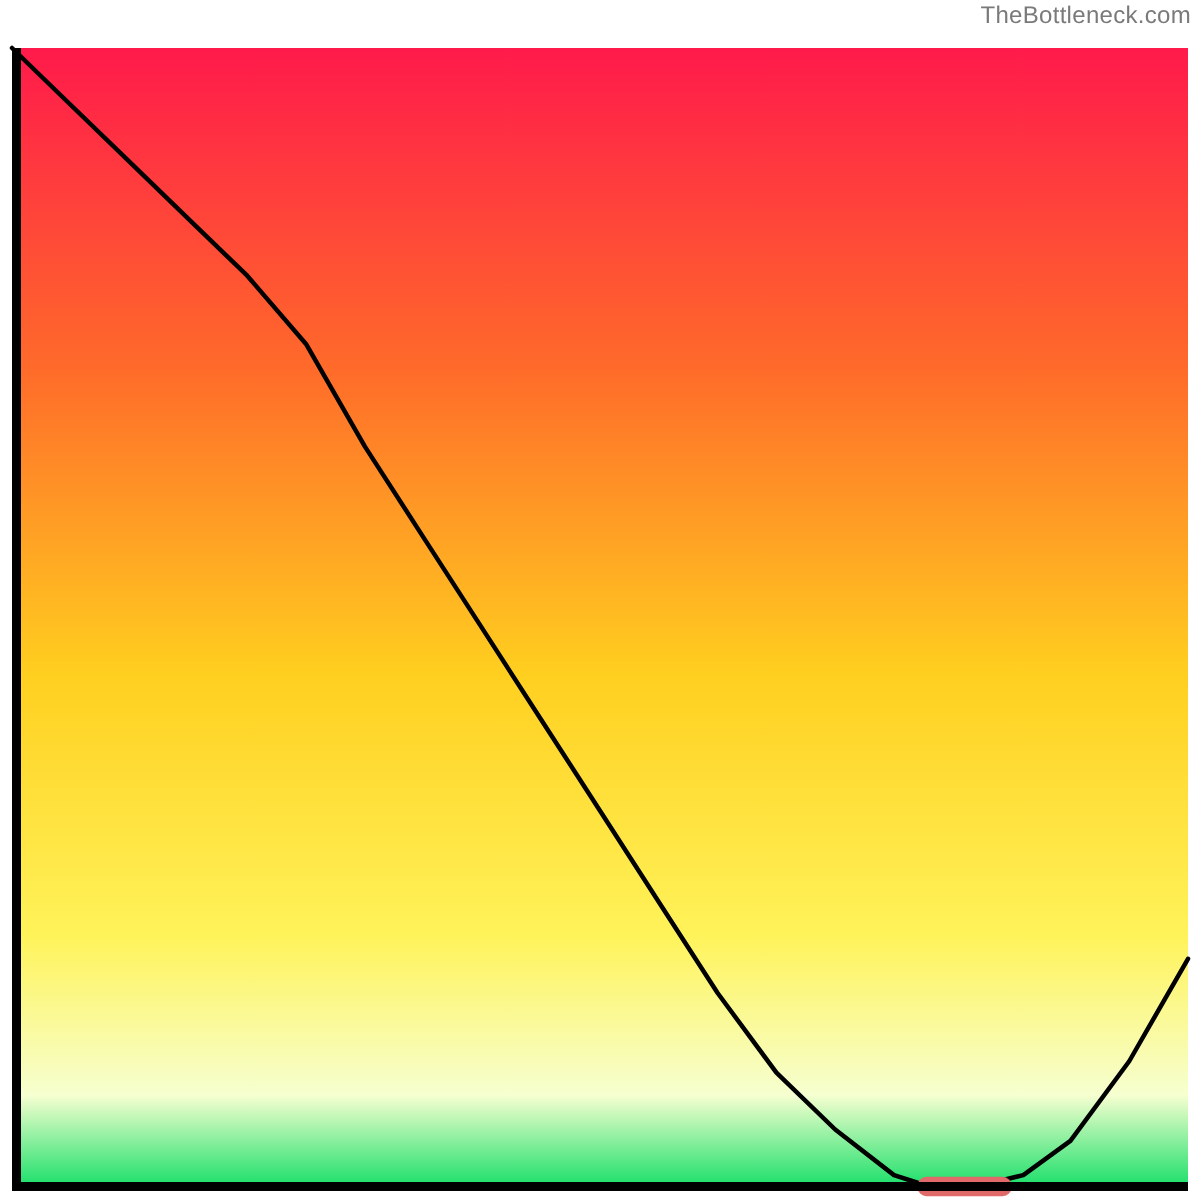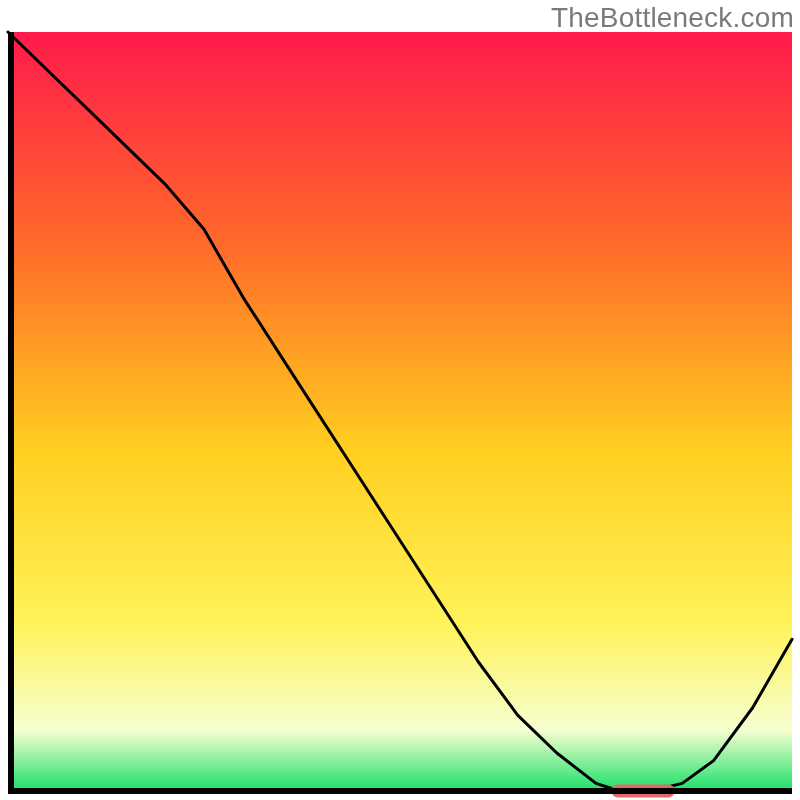--- a/index.html
+++ b/index.html
@@ -14,21 +14,21 @@
   .wrap {
     position: relative;
     width: 800px;
     height: 800px;
   }
   .watermark {
     position: absolute;
     top: 2px;
     right: 6px;
     color: #7a7a7a;
-    font-size: 28px;
+    font-size: 16px;
     font-weight: 500;
     letter-spacing: 0.2px;
     z-index: 10;
   }
   .plot-frame {
     position: absolute;
     left: 8px;
     top: 32px;
     width: 784px;
     height: 759px;

